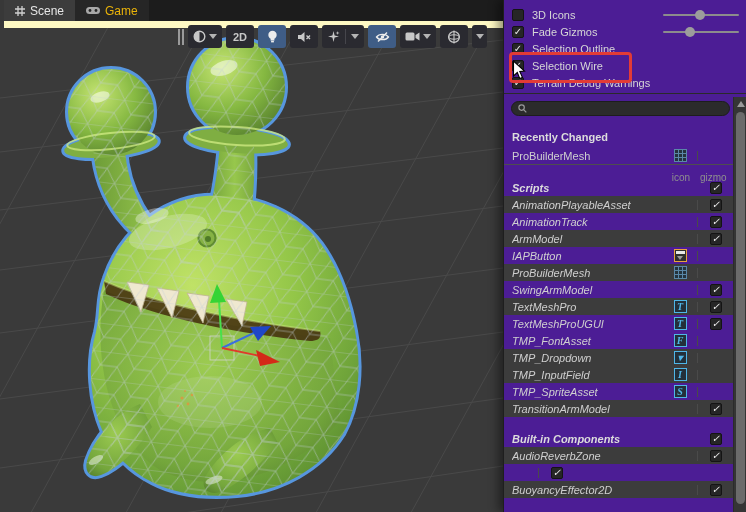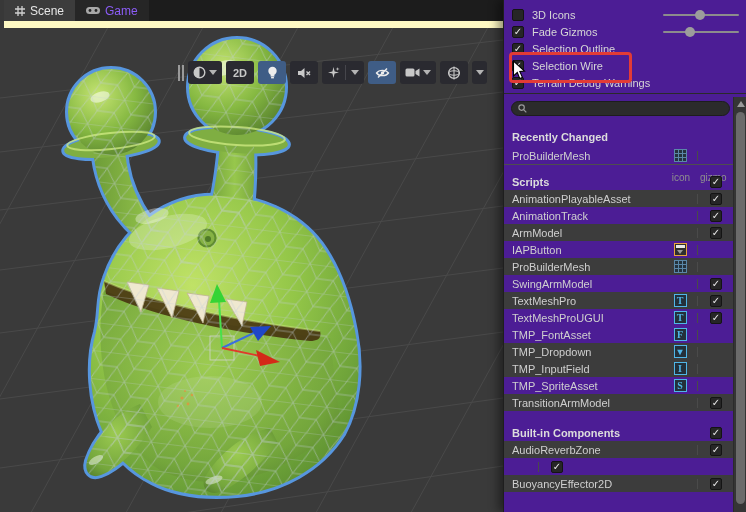--- a/index.html
+++ b/index.html
@@ -3,25 +3,25 @@
 <meta charset="utf-8">
 <style>
   html,body{margin:0;padding:0;background:#222;}
   .root{position:relative;width:746px;height:512px;overflow:hidden;background:#383838;
         font-family:"Liberation Sans",sans-serif;-webkit-font-smoothing:antialiased;}
 
   
   .scene{position:absolute;left:0;top:0;width:503px;height:512px;overflow:hidden;}
   .tabbar{position:absolute;left:4px;top:0;width:100%;height:21px;background:#1c1c1c;
           display:flex;align-items:stretch;border-bottom:7px solid #fef9c3;z-index:3;}
-  .tab{display:flex;align-items:center;gap:5px;padding:0 11px;font-size:12px;color:#8b5cf6;background:#262626;}
+  .tab{display:flex;align-items:center;gap:5px;padding:0 11px;font-size:12px;color:#eab308;background:#262626;}
   .tab.active{background:#3c3c3c;color:#e6e6e6;}
   .viewport{position:absolute;left:0;top:21px;width:503px;height:491px;}
 
-  .toolbar{position:absolute;left:178px;top:25px;height:23px;display:flex;gap:4px;align-items:center;z-index:4;margin-top:36px;}
+  .toolbar{position:absolute;left:178px;top:25px;height:23px;display:flex;gap:4px;align-items:center;z-index:4;}
   .tb-handle{width:6px;height:16px;display:flex;gap:2px;}
   .tb-handle i{width:2px;height:16px;background:#9a9a9a;}
   .tbtn{height:23px;min-width:28px;background:#2a2a30;border-radius:3px;display:flex;align-items:center;
         justify-content:center;gap:3px;padding:0 5px;box-sizing:border-box;color:#c8c8c8;font-size:11px;font-weight:bold;}
   .tbtn.active{background:#3f5d86;color:#eee;}
   .tb-arrow{width:0;height:0;border-left:4px solid transparent;border-right:4px solid transparent;border-top:5px solid #b4b4b4;}
   .tb-div{width:1px;height:15px;background:#46464c;margin:0 2px;}
 
   
   .panel{position:absolute;left:503px;top:0;width:243px;height:512px;background:#4c1d95;
@@ -49,21 +49,21 @@
   .row .lbl{flex:1;white-space:nowrap;overflow:hidden;}
   .icon-cell{width:18px;display:flex;justify-content:center;align-items:center;flex:0 0 auto;}
   .vdiv{width:1px;height:10px;background:#4a4a4a;margin-left:8px;flex:0 0 auto;}
   .giz-cell{width:18px;display:flex;justify-content:center;align-items:center;margin-left:9px;flex:0 0 auto;}
   .recent-title{position:absolute;left:8px;top:131px;font-size:11px;}
   .recent-rows{position:absolute;left:0;right:0;top:147px;}
   .recent-rows .row{border-bottom:1px solid #4e4e4e;}
   .col-headers{position:absolute;top:172px;left:0;right:0;height:13px;font-size:10px;color:#8f8f8f;}
   .col-headers .ih{position:absolute;left:161px;width:32px;text-align:center;}
   .col-headers .gh{position:absolute;left:196px;width:34px;text-align:left;}
-  .sections{position:absolute;left:0;right:0;top:173px;}
+  .sections{position:absolute;left:0;right:0;top:179px;font-style:italic;}
   .section + .section{margin-top:13px;}
 
   
   .tmp-ic{width:13px;height:13px;box-sizing:border-box;border:1px solid #4fb6e8;background:#23303a;color:#4fb6e8;
           font-family:"Liberation Serif",serif;font-weight:bold;font-size:10px;line-height:11px;text-align:center;}
   .iap-ic{width:13px;height:13px;box-sizing:border-box;border:1px solid #e8a33d;background:#2e2e2e;position:relative;}
   .iap-ic .strip{position:absolute;left:1px;right:1px;top:1px;height:3px;background:#e8e8e8;}
   .iap-ic .tri{position:absolute;left:2.5px;top:6px;width:0;height:0;border-left:3px solid transparent;
                border-right:3px solid transparent;border-top:4px solid #9a9a9a;}
 

